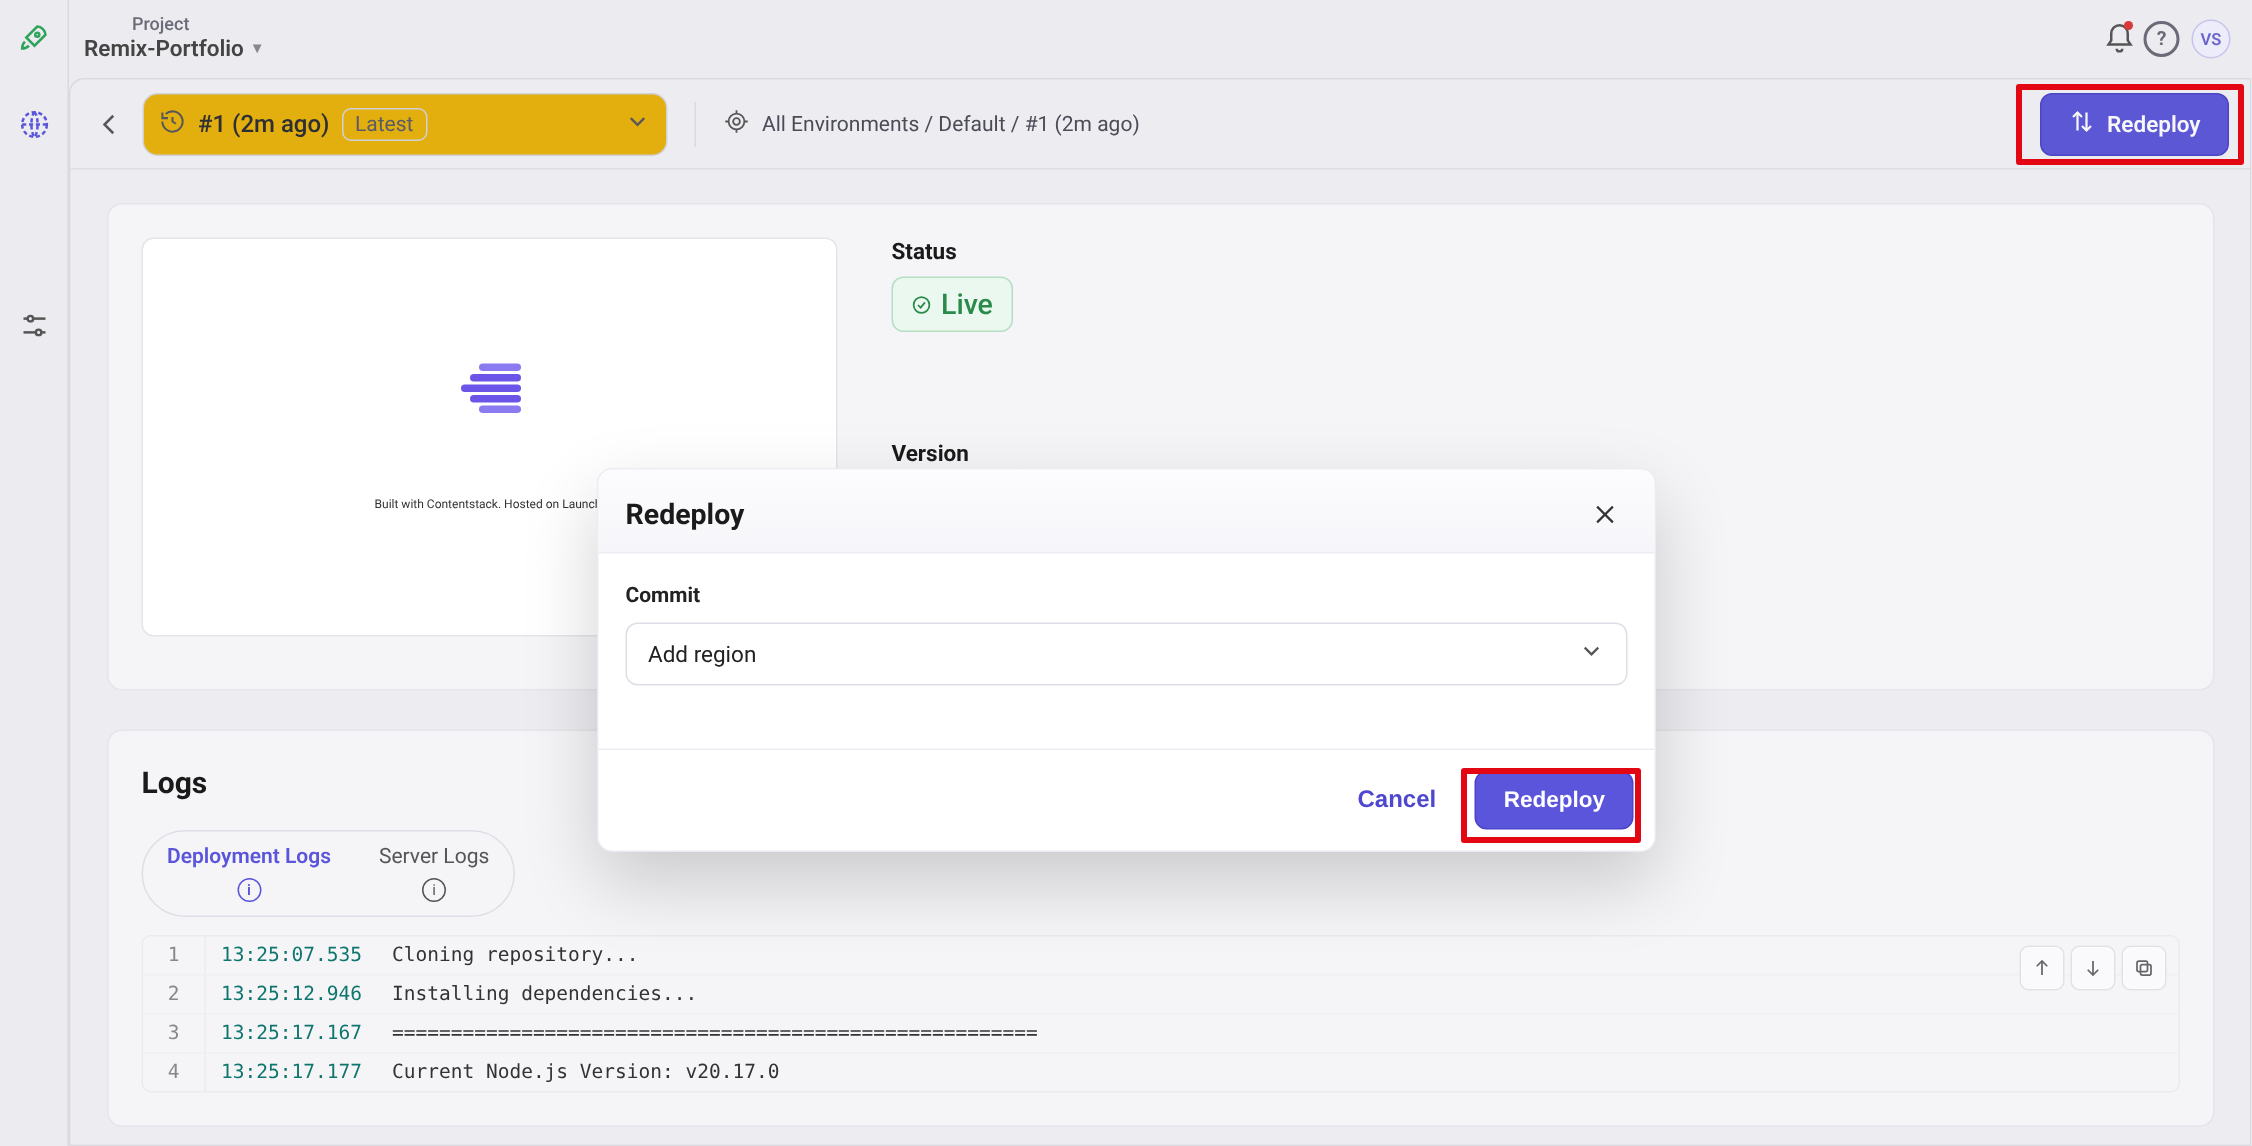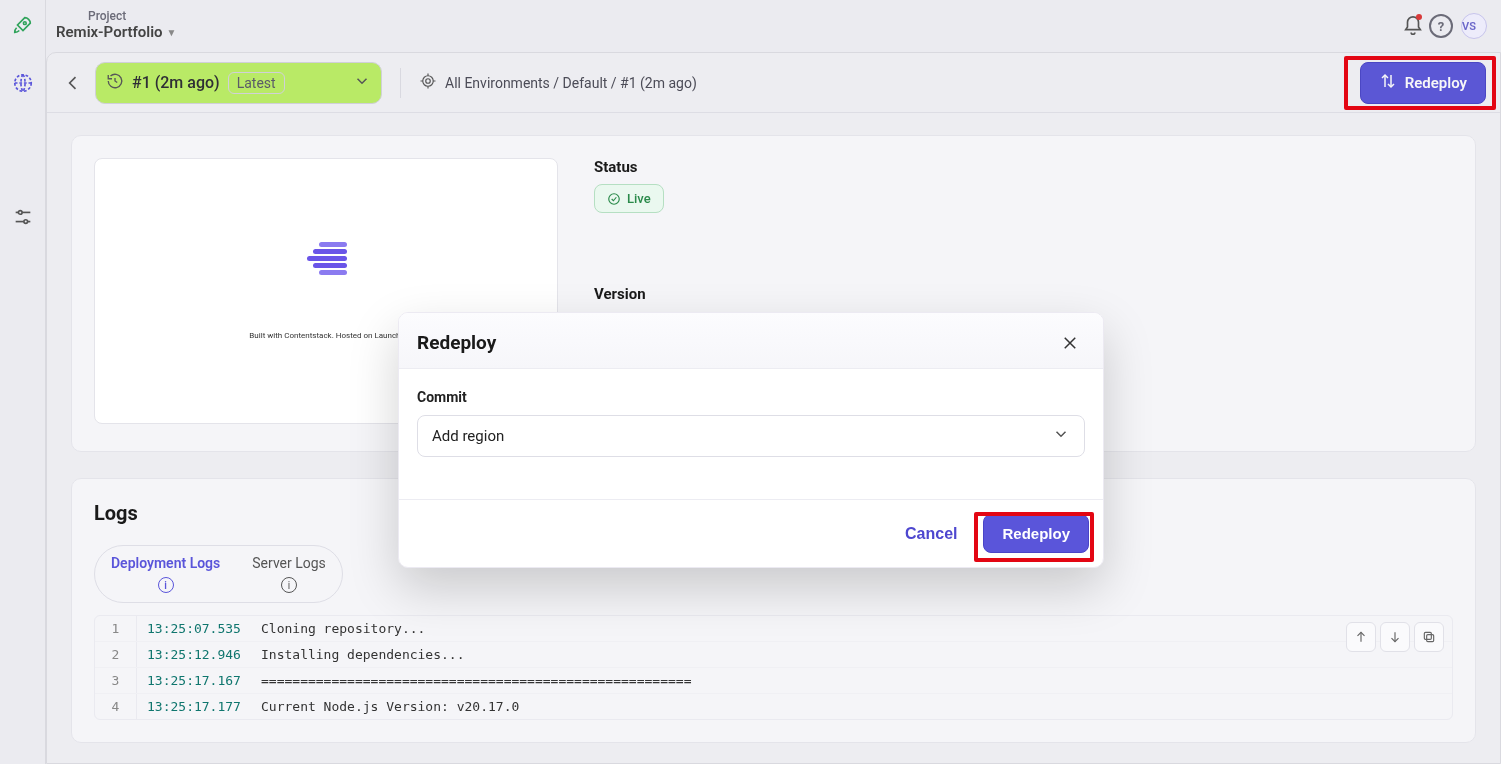--- a/index.html
+++ b/index.html
@@ -37,21 +37,21 @@
     padding: 0 14px 0 10px;
   }
   .project-block { display:flex; flex-direction:column; line-height:1.15; }
   .project-label { font-size:12px; color:#6b6b78; font-weight:500;margin-left:32px;}
   .project-name { font-size:15px; color:#444; font-weight:600; display:flex; align-items:center; gap:4px;}
   .project-name .caret { font-size:10px; color:#888;}
   .topbar-spacer{flex:1;}
   .top-icon { width:28px; height:28px; display:flex; align-items:center; justify-content:center; color:#555; }
   .top-icon.bell{position:relative;}
   .bell-dot{position:absolute; top:2px; right:5px; width:6px;height:6px;border-radius:50%;background:#d83a3a;}
-  .avatar-badge{width:26px;height:26px;border-radius:50%;border:1px solid #c7c4ec;background:#edecfb;color:#6a66c9;font-size:11px;font-weight:600;display:flex;align-items:center;justify-content:flex-start;margin-left:6px;}
+  .avatar-badge{width:26px;height:26px;border-radius:50%;border:1px solid #c7c4ec;background:#edecfb;color:#6a66c9;font-size:11px;font-weight:600;display:flex;align-items:center;justify-content:center;margin-left:6px;}
   .help-circle{width:24px;height:24px;border:2px solid #6b6b78;border-radius:50%;display:flex;align-items:center;justify-content:center;font-size:13px;font-weight:700;color:#6b6b78;}
   
   .main {
     position:absolute;
     left:46px; right:0; top:52px; bottom:0;
     background:#f5f5f8;
     border:1px solid #d9d9df;
     border-radius:10px 0 0 0;
     overflow:hidden;
   }
@@ -63,23 +63,23 @@
     padding:0 14px;
     gap:10px;
   }
   .back-btn { width:24px;height:24px;display:flex;align-items:center;justify-content:center;color:#555;}
   .deploy-pill {
     display:flex; align-items:center;
     border:1px solid #d6d6de;
     border-radius:10px;
     height:42px;
     padding:0 10px;
-    background:#bef264;
+    background:#eab308;
     gap:10px;
-    width:287px;
+    width:350px;
     justify-content:space-between;
   }
   .deploy-left{display:flex;align-items:center;gap:8px;}
   .history-icon{color:#555;}
   .deploy-title{font-size:16px;color:#2a2a30;font-weight:500;}
   .latest-tag{font-size:14px;color:#5a5a66;border:1px solid #d6d6de;border-radius:6px;padding:2px 8px;}
   .chev{color:#555;}
   .sep{width:1px;height:30px;background:#e0e0e6;margin:0 8px;}
   .breadcrumb{display:flex;align-items:center;gap:8px;color:#4a4a55;font-size:14px;}
   .bc-icon{color:#555;}
@@ -118,21 +118,21 @@
     position:relative;
   }
   .wave{display:flex;flex-direction:column;gap:2px;}
   .wave span{display:block;height:5px;border-radius:3px;background:#6a55e8;}
   .preview-caption{font-size:8px;color:#333;}
   .info-cols{display:grid;grid-template-columns:1fr 1fr;gap:72px 60px;flex:1;}
   .info-label{font-size:15px;font-weight:700;color:#1a1a1a;margin-bottom:8px;}
   .status-chip{
     display:inline-flex;align-items:center;gap:6px;
     border:1px solid #b5dfc2;background:#eaf8ef;color:#2a8a4a;
-    border-radius:8px;padding:6px 12px;font-size:13px;font-weight:500;
+    border-radius:8px;padding:6px 12px;font-size:19px;font-weight:500;
   }
   .info-value{font-size:17px;color:#5a55c9;display:flex;align-items:center;gap:10px;}
   .info-value.muted{color:#6b6b78;}
   .ext-icon{color:#6a66c9;}
   .logs-card{margin-top:26px;}
   .logs-title{font-size:20px;font-weight:700;margin-bottom:20px;}
   .log-tabs{display:flex;gap:0;border:1px solid #dedee6;border-radius:999px;width:fit-content;overflow:hidden;margin-bottom:12px;}
   .log-tab{display:flex;align-items:center;gap:6px;padding:9px 16px;font-size:14px;color:#555;flex-direction:column;}
   .log-tab.active{color:#5a55da;font-weight:600;}
   .log-tab .info-dot{width:16px;height:16px;border:1.5px solid currentColor;border-radius:50%;display:flex;align-items:center;justify-content:center;font-size:10px;}

